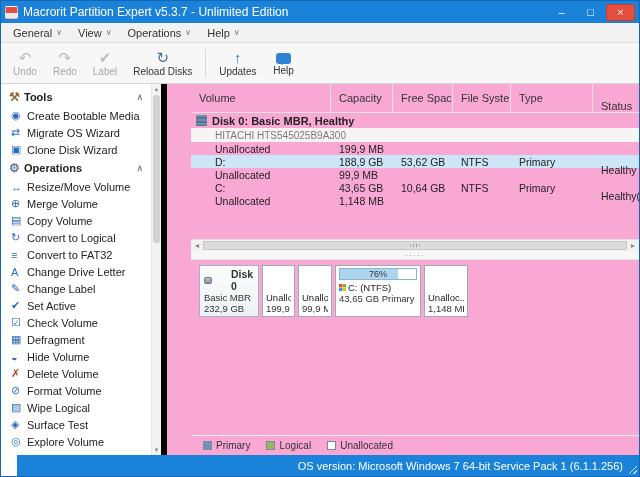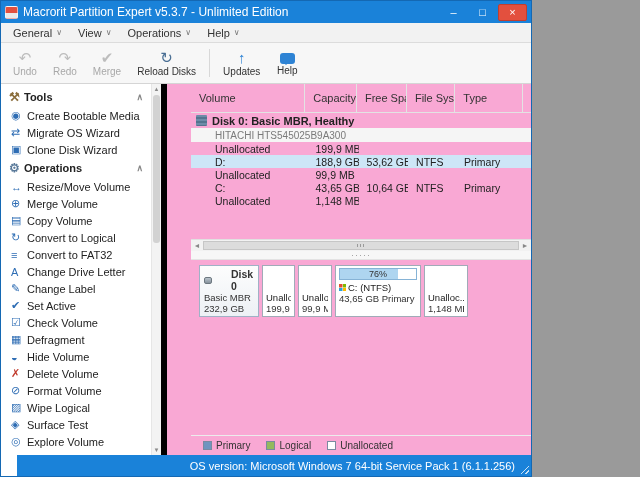--- a/index.html
+++ b/index.html
@@ -1,19 +1,19 @@
 <!DOCTYPE html>
 <html><head>
 <meta charset="utf-8">
 <style>
   * { margin:0; padding:0; box-sizing:border-box; }
   html,body { background:#9a9a9a; }
   body { font-family:"Liberation Sans", sans-serif; }
 
-  .window { width:532px; height:477px; border:1px solid #1468b3; background:#fff;
+  .window { width:640px; height:477px; border:1px solid #1468b3; background:#fff;
             display:flex; flex-direction:column; overflow:hidden; }
 
   
   .titlebar { flex:0 0 22px; background:#1a82d9; display:flex; align-items:center;
               color:#fff; font-size:12px; padding-left:4px; }
   .app-icon { width:13px; height:13px; border-radius:2px; margin-right:5px;
               background:linear-gradient(180deg,#e34f3e 0 52%,#e9e9e9 52% 100%);
               border:1px solid rgba(255,255,255,.55); flex:0 0 auto; }
   .title-text { flex:1; white-space:nowrap; overflow:hidden; }
   .winbtn { width:27px; height:17px; display:flex; align-items:center; justify-content:center;
@@ -181,21 +181,21 @@
     <div class="tool disabled">
       <span class="ticon">↶</span>
       <span>Undo</span>
     </div>
     <div class="tool disabled">
       <span class="ticon">↷</span>
       <span>Redo</span>
     </div>
     <div class="tool disabled">
       <span class="ticon">✔</span>
-      <span>Merge</span>
+      <span>Label</span>
     </div>
     <div class="tool">
       <span class="ticon">↻</span>
       <span>Reload Disks</span>
     </div>
     <div class="tsep"></div>
     <div class="tool">
       <span class="ticon up-arrow">↑</span>
       <span>Updates</span>
     </div>

